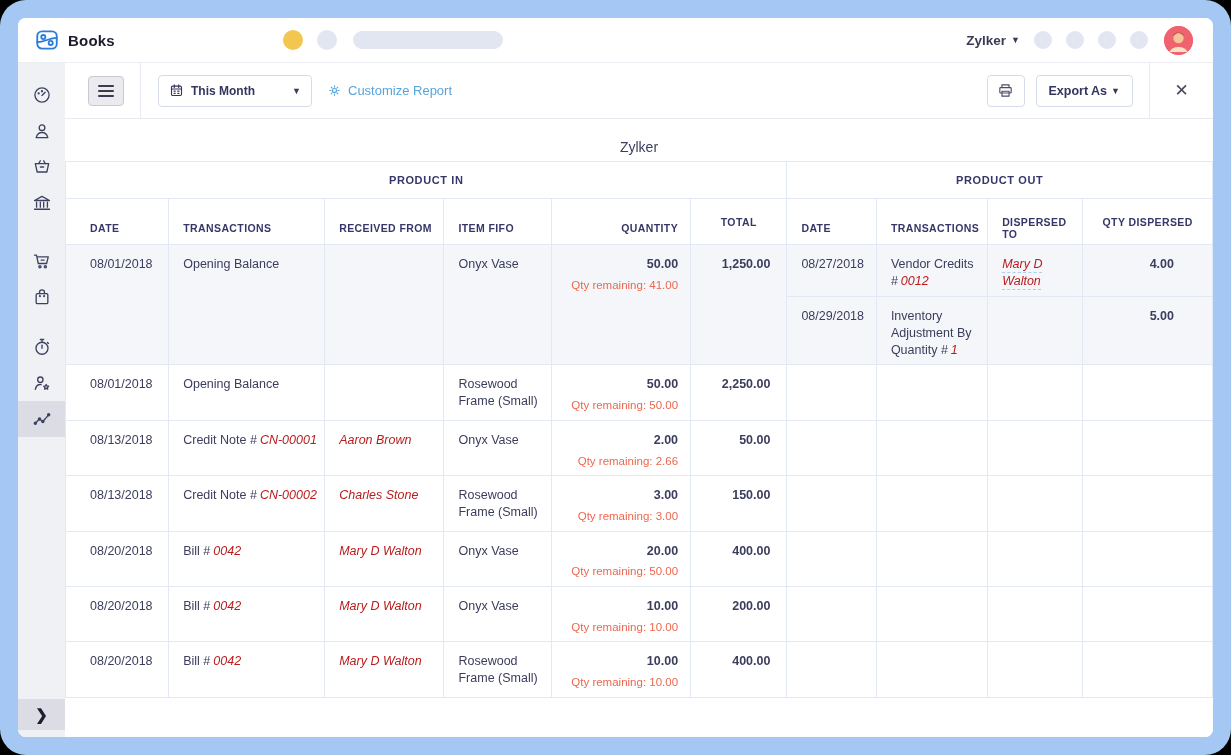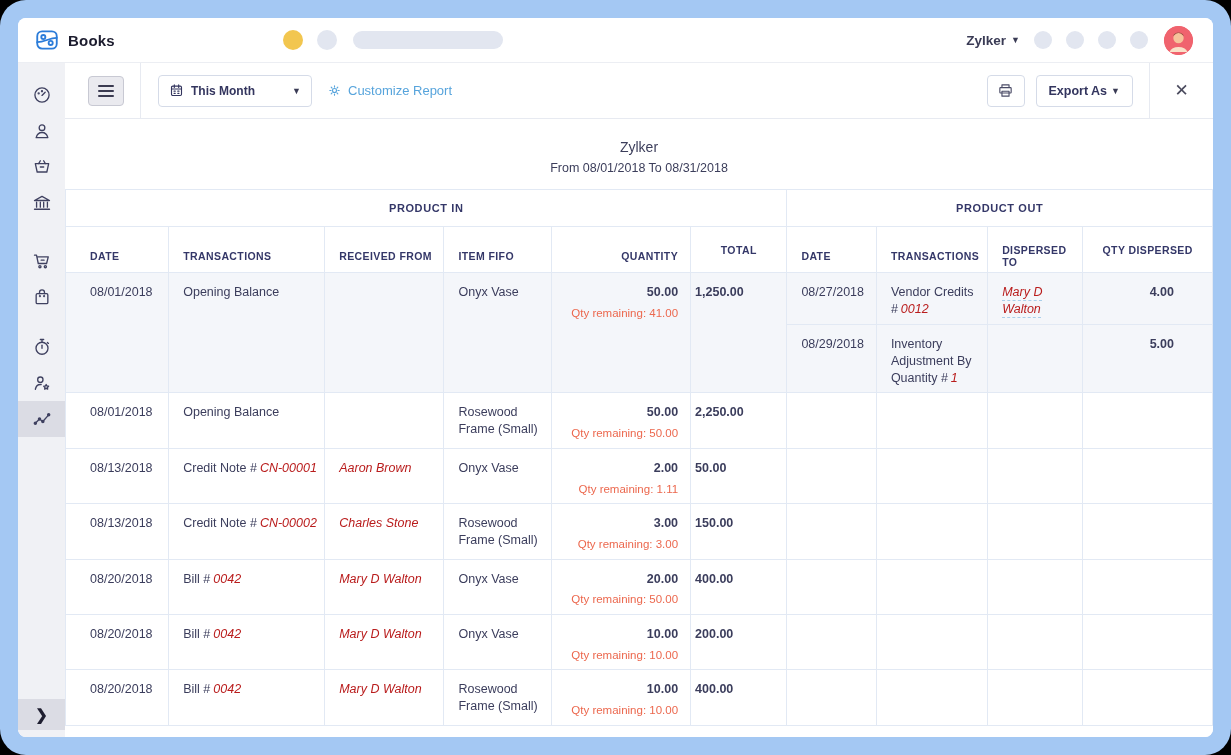--- a/index.html
+++ b/index.html
@@ -63,21 +63,21 @@
   thead .cols th.hr{text-align:right;padding-right:12px;}
   thead .cols th.hc{text-align:center;padding:0;}
   tbody td{font-size:12.5px;color:#3B3D5C;vertical-align:top;padding:11px 6px 6px 14px;line-height:1.35;}
   tbody tr.r{height:55px;}
   tbody tr.r0a{height:50px;}
   tbody tr.r0b{height:60px;}
   td.cd{padding-left:24px;}
   td.num{text-align:right;padding-right:12px;padding-left:4px;}
   .q{font-weight:bold;}
   .rem{color:#EC684E;font-size:11.5px;margin-top:5px;white-space:nowrap;}
-  td.tot{text-align:left;font-weight:bold;padding-right:16px;padding-left:4px;}
+  td.tot{text-align:right;font-weight:bold;padding-right:16px;padding-left:4px;}
   td.oq{text-align:right;font-weight:bold;padding-right:38px;padding-left:4px;}
   .lnk{color:#b91c1c;text-decoration:none;cursor:pointer;font-style:italic;}
   span + .lnk{margin-left:3px;}
   .dashed{border-bottom:1px dashed #A9CFEA;padding-bottom:1px;}
   tr.hl td{background:#F4F6FA;}
 </style>
 </head>
 <body>
 
 <div class="frame">
@@ -230,21 +230,20 @@
           </div>
           <div class="vdiv"></div>
           <div class="closex">
             <span>✕</span>
           </div>
         </div>
 
         <div class="report">
           <div class="rhead">
             <div class="r-org">Zylker</div>
-            <div class="r-sub">From 08/01/2018 To 08/31/2018</div>
           </div>
 
           <table>
             <colgroup>
               <col style="width:9%">
                 <col style="width:13.6%">
                 <col style="width:10.4%">
                 <col style="width:9.4%">
                 <col style="width:12.1%">
                 <col style="width:8.4%">
@@ -311,21 +310,21 @@
                   <td class="oq"></td>
               </tr>
 
               <tr class="r">
                 <td class="cd">08/13/2018</td>
                 <td><span>Credit Note #</span><a class="lnk">CN-00001</a></td>
                 <td><a class="lnk">Aaron Brown</a></td>
                 <td>Onyx Vase</td>
                 <td class="num">
                     <div class="q">2.00</div>
-                    <div class="rem">Qty remaining: 1.11</div>
+                    <div class="rem">Qty remaining: 2.66</div>
                   </td>
                 <td class="tot">50.00</td>
                 <td></td>
                   <td></td>
                   <td></td>
                   <td class="oq"></td>
               </tr>
 
               <tr class="r">
                 <td class="cd">08/13/2018</td>

